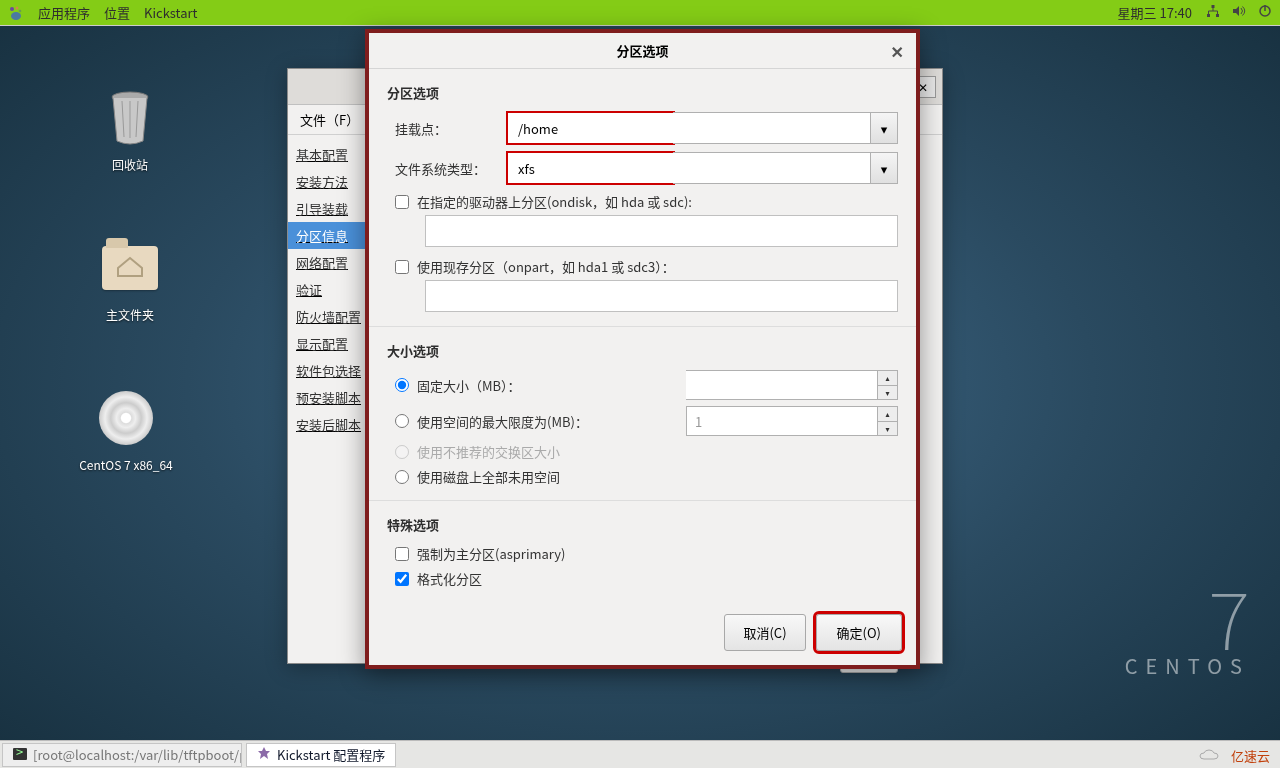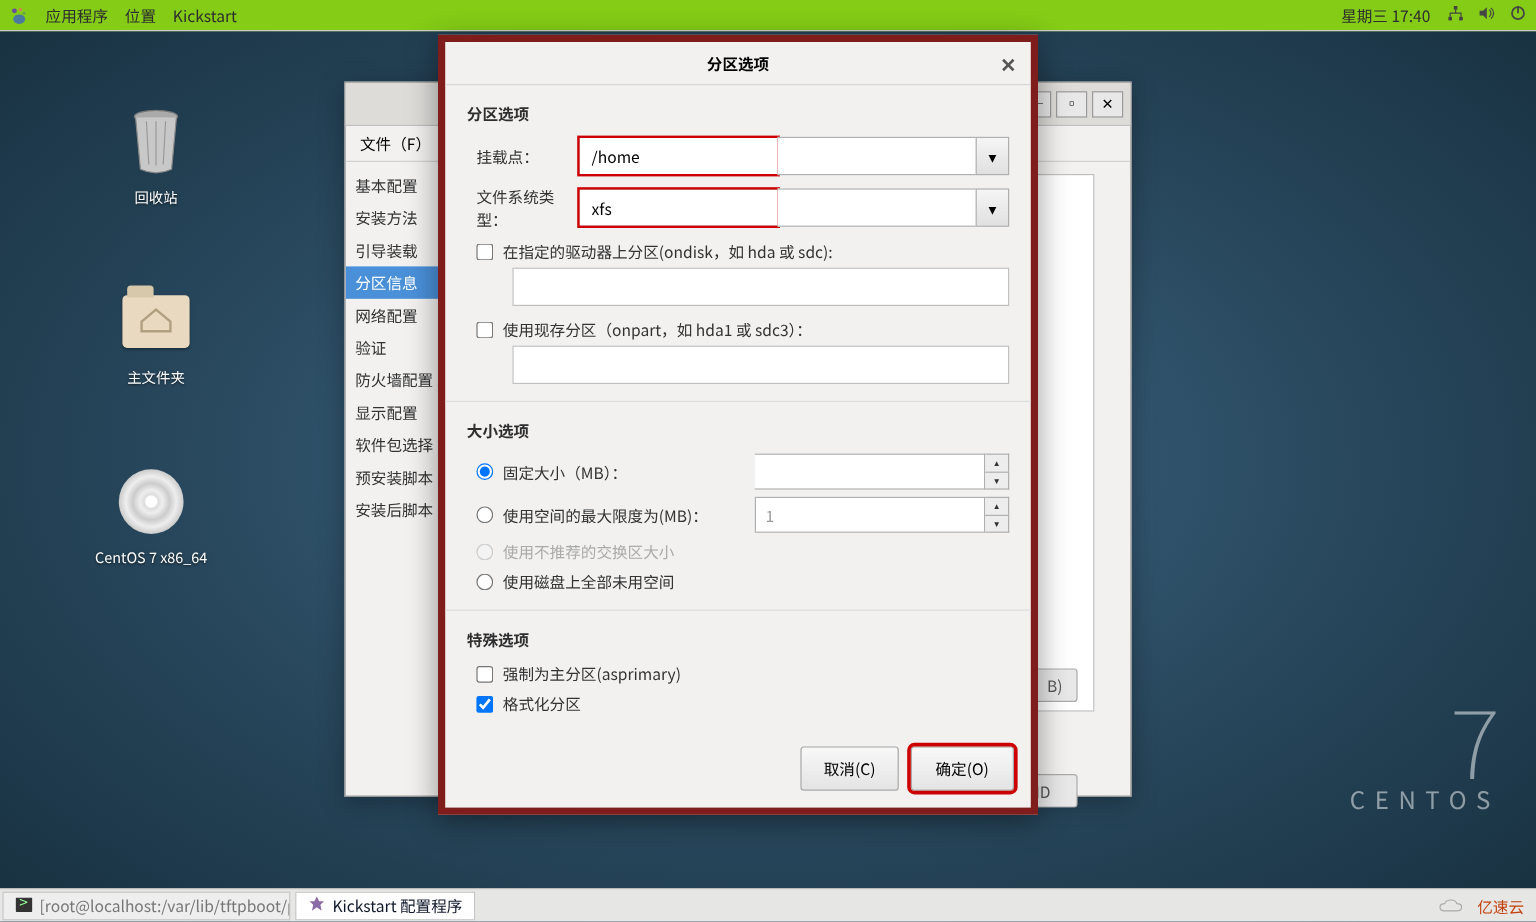--- a/index.html
+++ b/index.html
@@ -18,24 +18,24 @@
 .house { position:absolute; top:10px; left:14px; width:28px; height:22px; }
 .disc { width:54px; height:54px; border-radius:50%; background:radial-gradient(circle,#fff 12%, #ddd 15%, #eee 25%, #ccc 40%, #eee 55%, #ccc 70%, #e5e5e5 85%);}
 .centos-mark { position:absolute; right:30px; bottom:60px; color:rgba(255,255,255,0.5); text-align:right;}
 .centos-mark .big7 { font-size:80px; font-weight:100; line-height:0.9;}
 .centos-mark .word { font-size:20px; letter-spacing:8px;}
 .config-window { position:absolute; left:287px; top:68px; width:656px; height:596px; background:#f2f1f0; border:1px solid #8a8a8a; box-shadow:0 4px 20px rgba(0,0,0,0.3);}
 .config-titlebar { height:36px; background:#dedcd9; display:flex; align-items:center; justify-content:flex-end; padding:0 6px; gap:4px; border-bottom:1px solid #c0c0c0;}
 .config-titlebar .tbtn { width:26px; height:22px; border:1px solid #999; background:#e8e8e8; display:flex; align-items:center; justify-content:center; cursor:pointer; font-size:12px;}
 .config-menu { height:30px; display:flex; align-items:center; padding:0 12px; gap:16px; border-bottom:1px solid #d0d0d0;}
 .config-body { display:flex; height:calc(100% - 66px);}
-.sidebar { width:82px; border-right:4px solid #ef4444; padding-top:6px; overflow:hidden;}
+.sidebar { width:82px; border-right:4px solid #ef4444; padding-top:6px; overflow:hidden;text-decoration:underline;}
 .sidebar .sbitem { padding:4px 8px; white-space:nowrap; cursor:pointer; color:#333;}
 .sidebar .sbitem.sel { background:#4a90d9; color:#fff;}
-.dialog { position:absolute; left:365px; top:29px; width:500px; background:#f2f1f0; border:6px solid #7f1d1d; box-shadow:0 6px 24px rgba(0,0,0,0.4); z-index:200;}
+.dialog { position:absolute; left:365px; top:29px; width:555px; background:#f2f1f0; border:4px solid #7f1d1d; box-shadow:0 6px 24px rgba(0,0,0,0.4); z-index:200;}
 .dialog-title { height:36px; display:flex; align-items:center; justify-content:center; border-bottom:1px solid #d5d5d5; position:relative; font-weight:bold;}
 .dialog-title .close { position:absolute; right:12px; cursor:pointer; font-size:16px; color:#555;}
 .dialog-body { padding:14px 18px 12px;}
 .group-label { font-weight:bold; margin-bottom:10px; color:#2e2e2e;}
 .frow { display:flex; align-items:center; margin-bottom:8px;}
 .frow .flabel { width:112px; text-align:left; color:#333;}
 .combo { flex:1; display:flex; height:32px;}
 .combo input { flex:1; border:1px solid #b0b0b0; border-right:none; padding:0 10px; background:#fff; outline:none;}
 .combo .cbtn { width:28px; border:1px solid #b0b0b0; background:linear-gradient(#f5f5f5,#e0e0e0); display:flex; align-items:center; justify-content:center; cursor:pointer;}
 .chkline { display:flex; align-items:center; gap:8px; margin:6px 0 4px; color:#333;}

